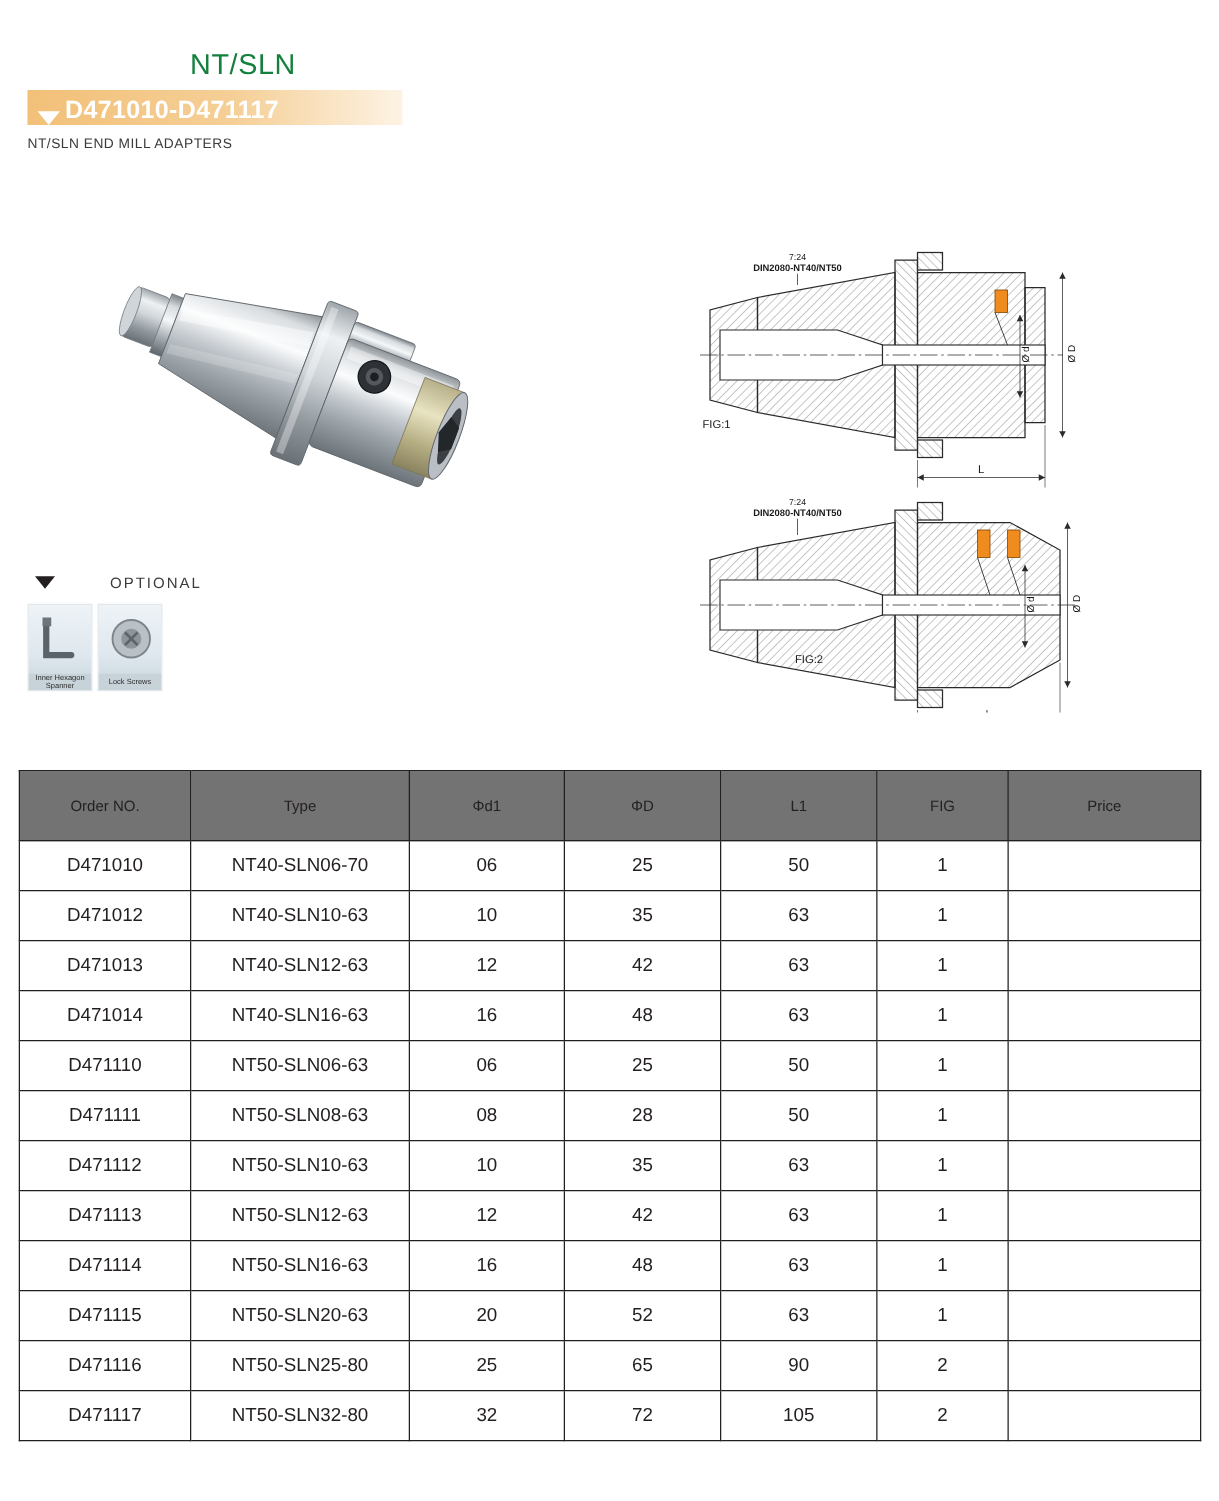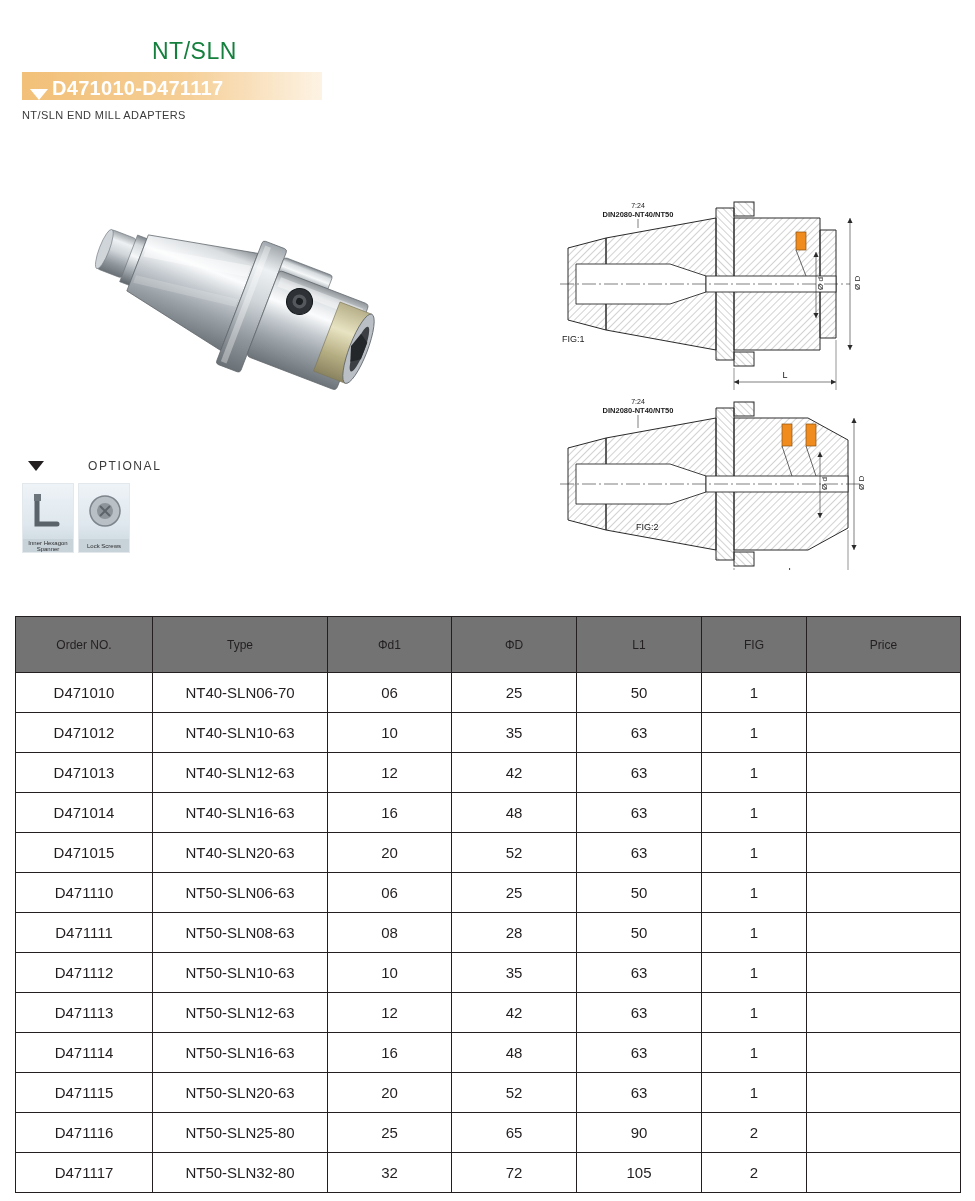--- a/index.html
+++ b/index.html
@@ -415,29 +415,20 @@
     <tr>
       <td>D471014</td>
       <td>NT40-SLN16-63</td>
       <td>16</td>
       <td>48</td>
       <td>63</td>
       <td>1</td>
       <td></td>
     </tr>
     <tr>
-      <td>D471015</td>
-      <td>NT40-SLN20-63</td>
-      <td>20</td>
-      <td>52</td>
-      <td>63</td>
-      <td>1</td>
-      <td></td>
-    </tr>
-    <tr>
       <td>D471110</td>
       <td>NT50-SLN06-63</td>
       <td>06</td>
       <td>25</td>
       <td>50</td>
       <td>1</td>
       <td></td>
     </tr>
     <tr>
       <td>D471111</td>

